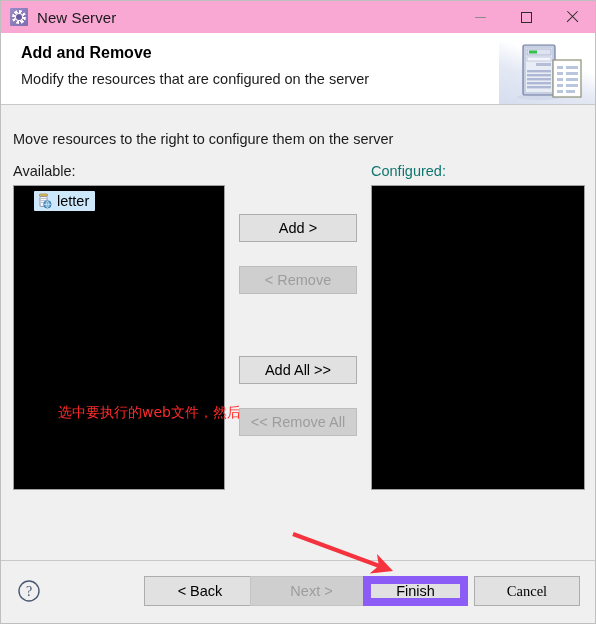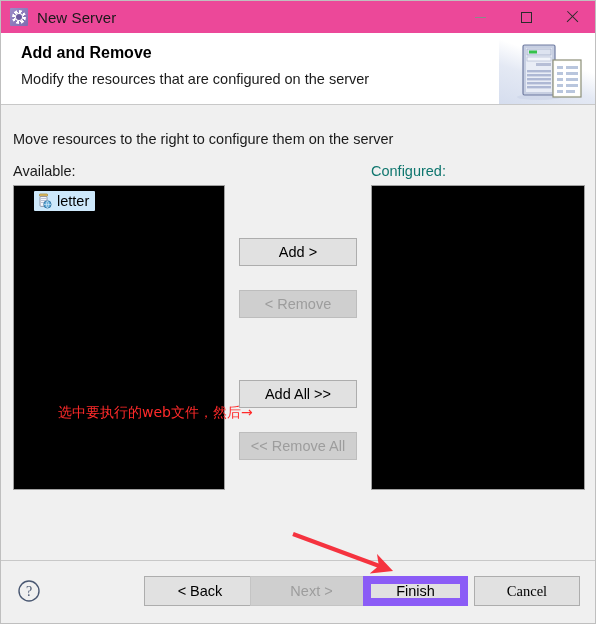--- a/index.html
+++ b/index.html
@@ -23,21 +23,21 @@
     border: 1px solid #bfbfbf;
     overflow: hidden;
   }
 
   
   .titlebar {
     position: absolute;
     left: 0; top: 0;
     width: 100%;
     height: 32px;
-    background: #ec4899;
+    background: #f9a8d4;
     display: flex;
     align-items: center;
   }
   .title-icon {
     width: 18px;
     height: 18px;
     margin-left: 9px;
     margin-right: 9px;
     position: relative;
     background: #8e7cc3;
@@ -223,21 +223,20 @@
     border: 1px solid #adadad;
     box-sizing: border-box;
     font-family: "Liberation Sans", sans-serif;
     font-size: 14.5px;
     color: #000000;
     display: flex;
     align-items: center;
     justify-content: center;
     cursor: default;
     padding: 0;
-    margin-top: 24px;
   }
   .mid-btn.disabled {
     color: #9d9d9d;
     background: #cfcfcf;
     border-color: #bdbdbd;
   }
   .mid-btn.b1 { top: 109px; }
   .mid-btn.b2 { top: 161px; }
   .mid-btn.b3 { top: 251px; }
   .mid-btn.b4 { top: 303px; }

